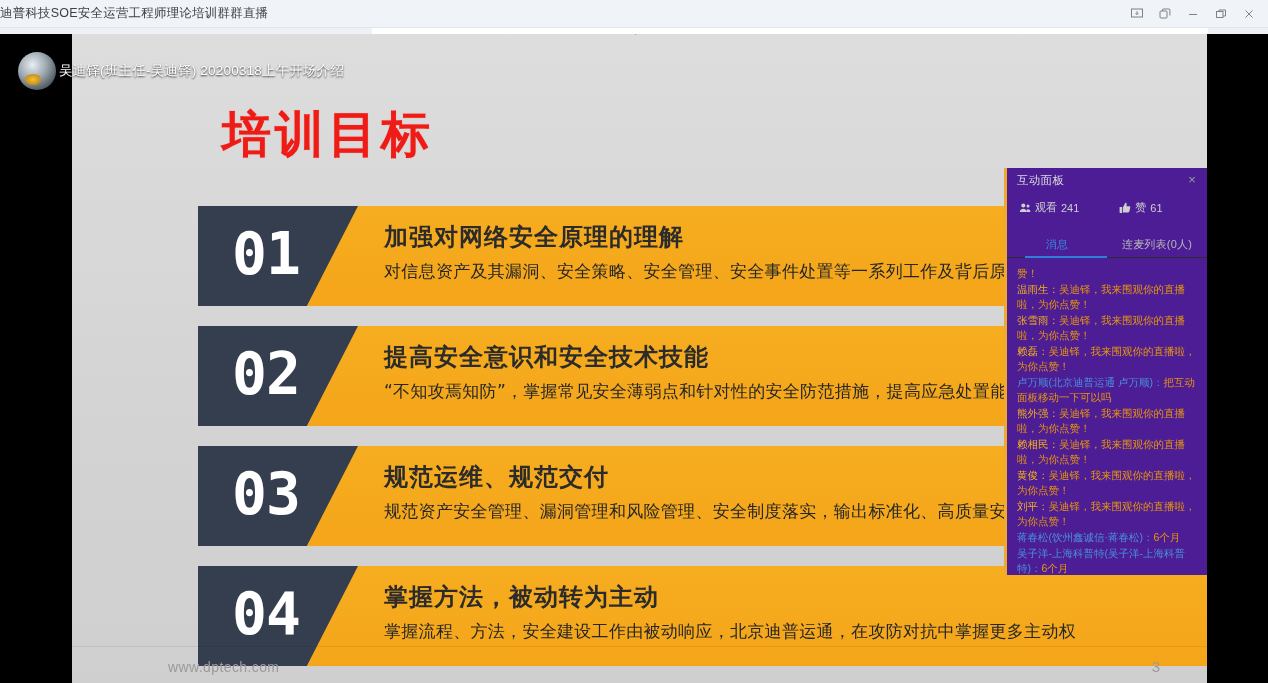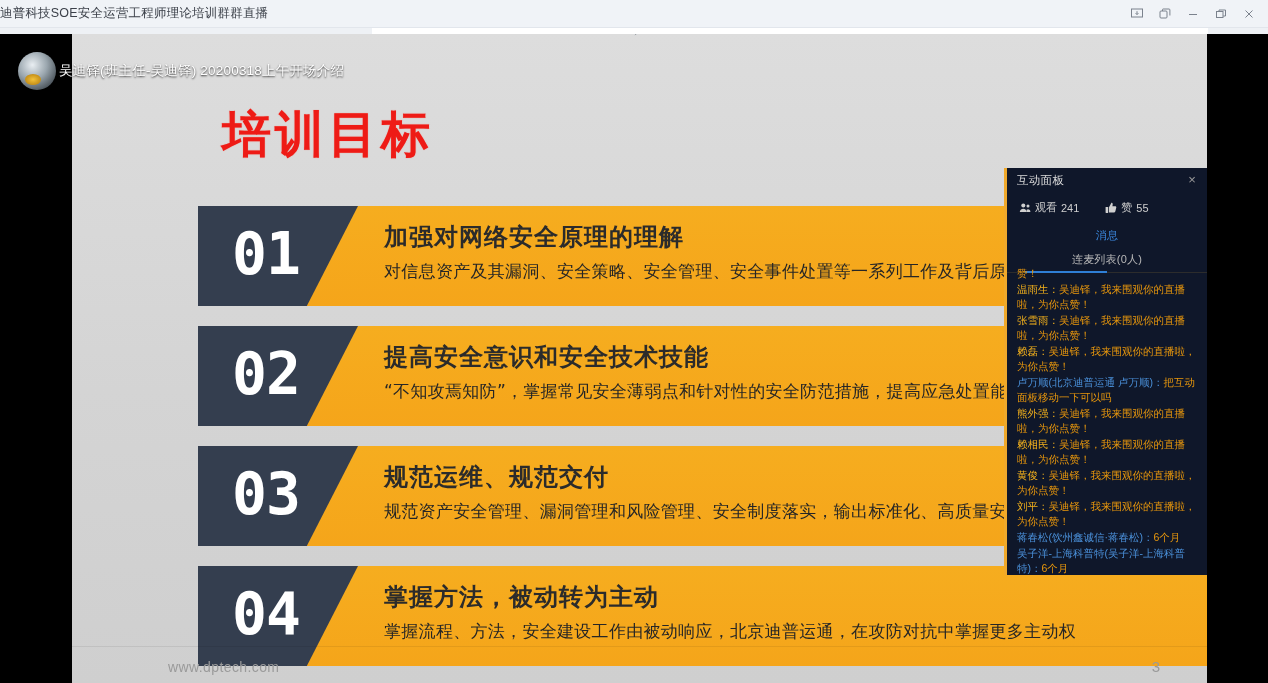--- a/index.html
+++ b/index.html
@@ -132,46 +132,46 @@
   }
   .presenter-name {
     font-size:13.5px; color:#ffffff; white-space:nowrap;
     text-shadow:0 1px 2px rgba(0,0,0,.85);
     letter-spacing:.2px;
   }
 
   
   .panel {
     position:absolute; left:1004px; top:168px; width:203px; height:407px;
-    background:#0f172a;
+    background:#4c1d95;
     border-left:3px solid #f0a92b;
     z-index:10;
     overflow:hidden;
     font-size:11px;
   }
   .panel-head {
     position:relative; height:24px;
     display:flex; align-items:center;
   }
   .panel-title {
     margin-left:10px; font-size:11.5px; color:#dcdcdc; letter-spacing:.3px;
   }
   .panel-close {
     position:absolute; right:7px; top:3px; width:16px; height:16px;
     display:flex; align-items:center; justify-content:center;
     color:#9a9a9a; font-size:13px; line-height:1; cursor:default;
   }
   .panel-stats {
-    display:flex; align-items:center; gap:26px;
+    display:flex; align-items:center; gap:40px;
     padding:8px 0 6px 12px;
   }
   .stat { display:flex; align-items:center; gap:4px; color:#cfcfcf; font-size:11px; }
   .stat svg { display:block; }
   .panel-tabs {
-    display:flex; margin-top:4px; position:relative;flex-direction:column;
+    display:flex; margin-top:13px; position:relative;
   }
   .ptab {
     flex:1; text-align:center; font-size:11px; color:#b9b9b9;
     padding:3px 0 6px; cursor:default; letter-spacing:.2px;
   }
   .ptab.active { color:#3c8ae0; }
   .tab-underline {
     position:absolute; left:18px; bottom:0; width:82px; height:2px; background:#2f7fd6;
   }
   .tab-divider {
@@ -311,21 +311,21 @@
           <span>241</span>
         </div>
         <div class="stat">
           <span>
             <svg width="12" height="12" viewBox="0 0 12 12" fill="#cfcfcf">
               <rect x=".6" y="5" width="2.6" height="6" rx=".4"></rect>
               <path d="M4 5.2L6.4.8c.9 0 1.5.7 1.3 1.6L7.4 4.2h2.8c.8 0 1.3.7 1.1 1.4l-1 4c-.1.5-.5.8-1 .8H4z"></path>
             </svg>
           </span>
           <span>赞</span>
-          <span>55</span>
+          <span>61</span>
         </div>
       </div>
 
       <div class="panel-tabs">
         <div class="ptab active">消息</div>
         <div class="ptab">连麦列表(0人)</div>
         <div class="tab-divider"></div>
         <div class="tab-underline"></div>
       </div>
 

